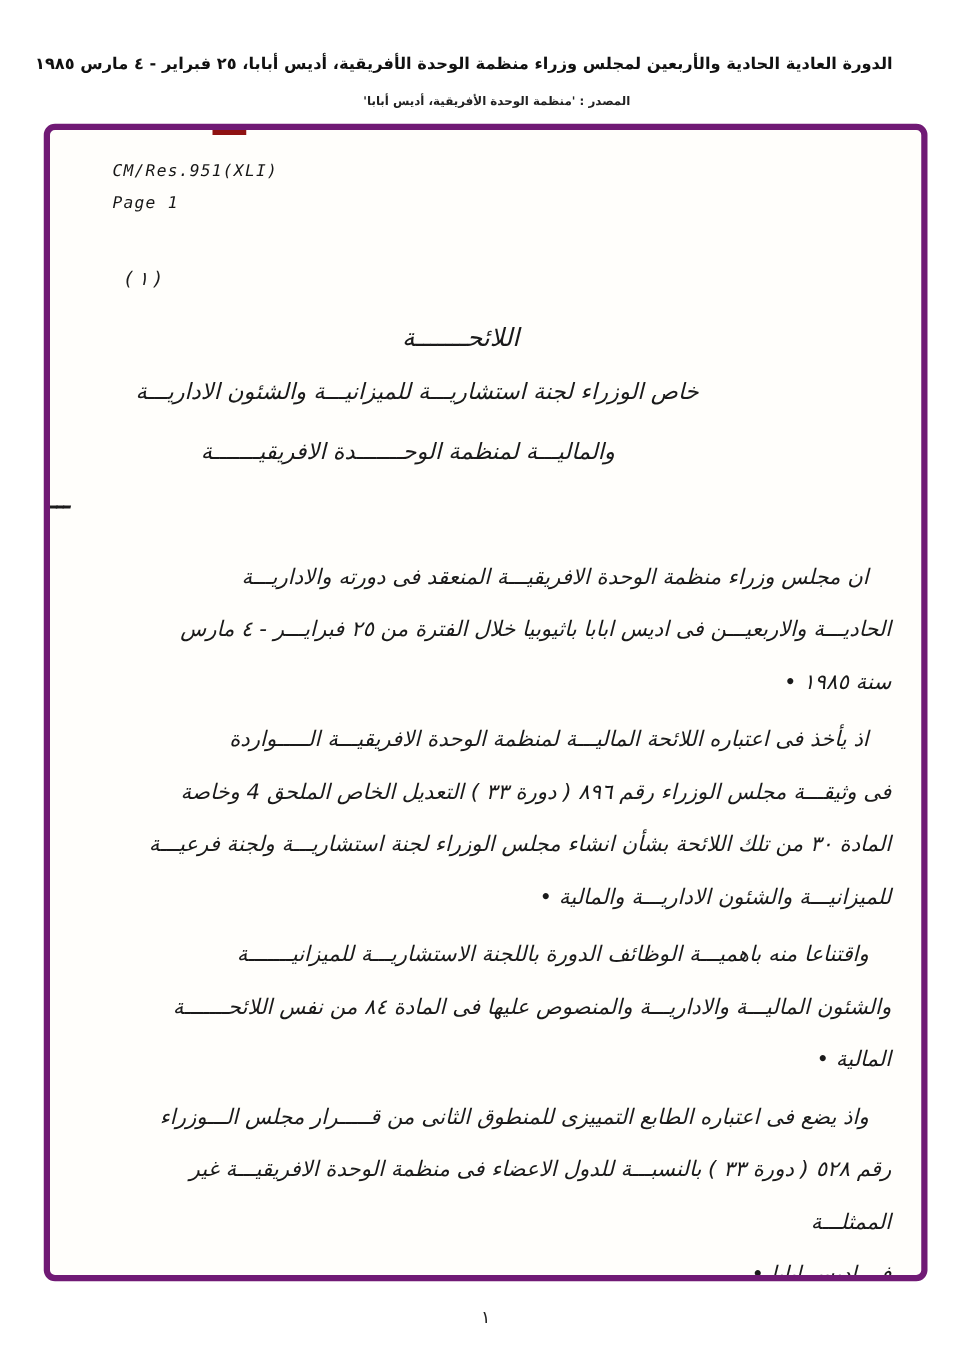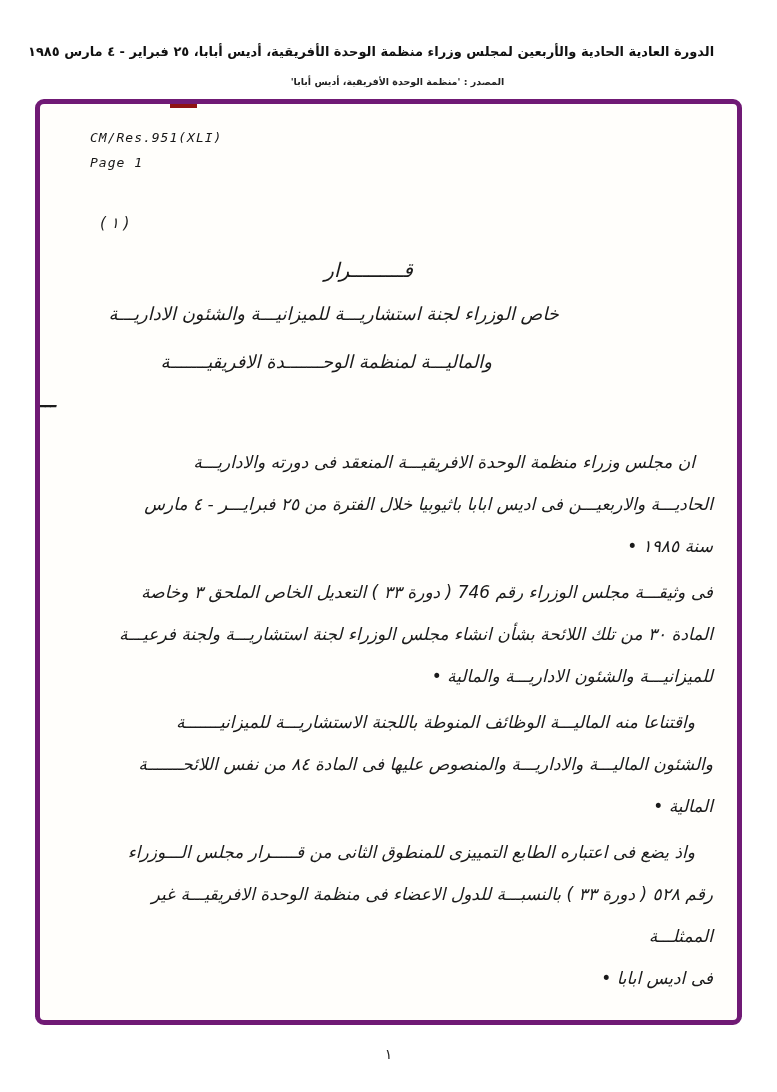--- a/index.html
+++ b/index.html
@@ -140,42 +140,43 @@
 <div class="source-line">المصدر :  'منظمة الوحدة الأفريقية، أديس أبابا'</div>
 
 <div class="scan-box">
   <div class="stamp"></div>
 
   <div class="doc-ref">CM/Res.951(XLI)</div>
   <div class="doc-page">Page 1</div>
 
   <div class="item-number">( ١ )</div>
 
-  <div class="res-title">قـــــــــرار</div>
+  <div class="res-title">اللائحـــــــة</div>
 
   <div class="subtitle">
     <div class="sub1">خاص الوزراء لجنة استشاريـــة للميزانيـــة والشئون الاداريـــة</div>
     <div class="sub2">والماليـــة لمنظمة الوحـــــــدة الافريقيـــــــة</div>
   </div>
 
   <div class="dash">ـــ</div>
 
   <div class="body-text">
     <div class="para">
       <div class="line indent">ان مجلس وزراء منظمة الوحدة الافريقيـــة المنعقد فى دورته والاداريـــة</div>
       <div class="line">الحاديـــة والاربعيـــن فى اديس ابابا باثيوبيا خلال الفترة من ٢٥ فبرايـــر - ٤ مارس</div>
       <div class="line">سنة ١٩٨٥ •</div>
     </div>
     <div class="para">
-      <div class="line">فى وثيقـــة مجلس الوزراء رقم 746 ( دورة ٣٣ ) التعديل الخاص الملحق ٣ وخاصة</div>
+      <div class="line indent">اذ يأخذ فى اعتباره اللائحة الماليـــة لمنظمة الوحدة الافريقيـــة الـــــواردة</div>
+      <div class="line">فى وثيقـــة مجلس الوزراء رقم ٨٩٦ ( دورة ٣٣ ) التعديل الخاص الملحق 4 وخاصة</div>
       <div class="line">المادة ٣٠ من تلك اللائحة بشأن انشاء مجلس الوزراء لجنة استشاريـــة ولجنة فرعيـــة</div>
       <div class="line">للميزانيـــة والشئون الاداريـــة والمالية •</div>
     </div>
     <div class="para">
-      <div class="line indent">واقتناعا منه الماليـــة الوظائف المنوطة باللجنة الاستشاريـــة للميزانيـــــــة</div>
+      <div class="line indent">واقتناعا منه باهميـــة الوظائف الدورة باللجنة الاستشاريـــة للميزانيـــــــة</div>
       <div class="line">والشئون الماليـــة والاداريـــة والمنصوص عليها فى المادة ٨٤ من نفس اللائحـــــــة</div>
       <div class="line">المالية •</div>
     </div>
     <div class="para">
       <div class="line indent">واذ يضع فى اعتباره الطابع التمييزى للمنطوق الثانى من قـــــرار مجلس الـــوزراء</div>
       <div class="line">رقم ٥٢٨ ( دورة ٣٣ ) بالنسبـــة للدول الاعضاء فى منظمة الوحدة الافريقيـــة غير الممثلـــة</div>
       <div class="line">فى اديس ابابا •</div>
     </div>
   </div>
 </div>

